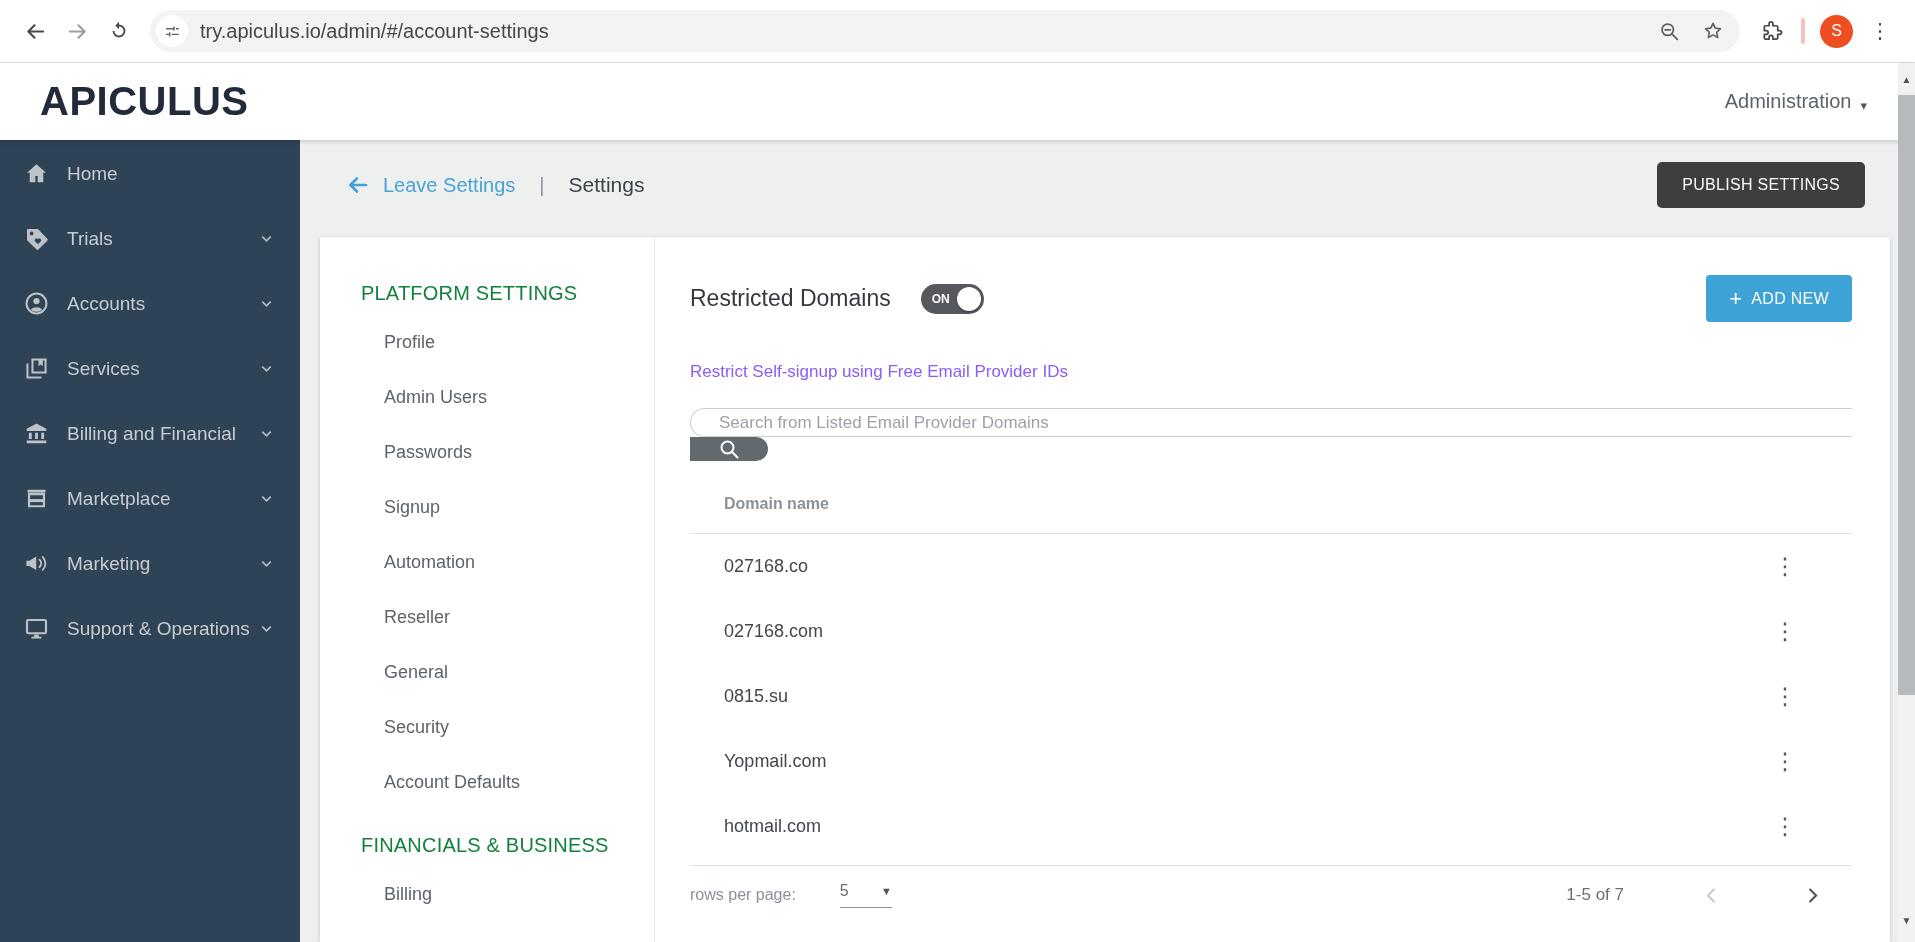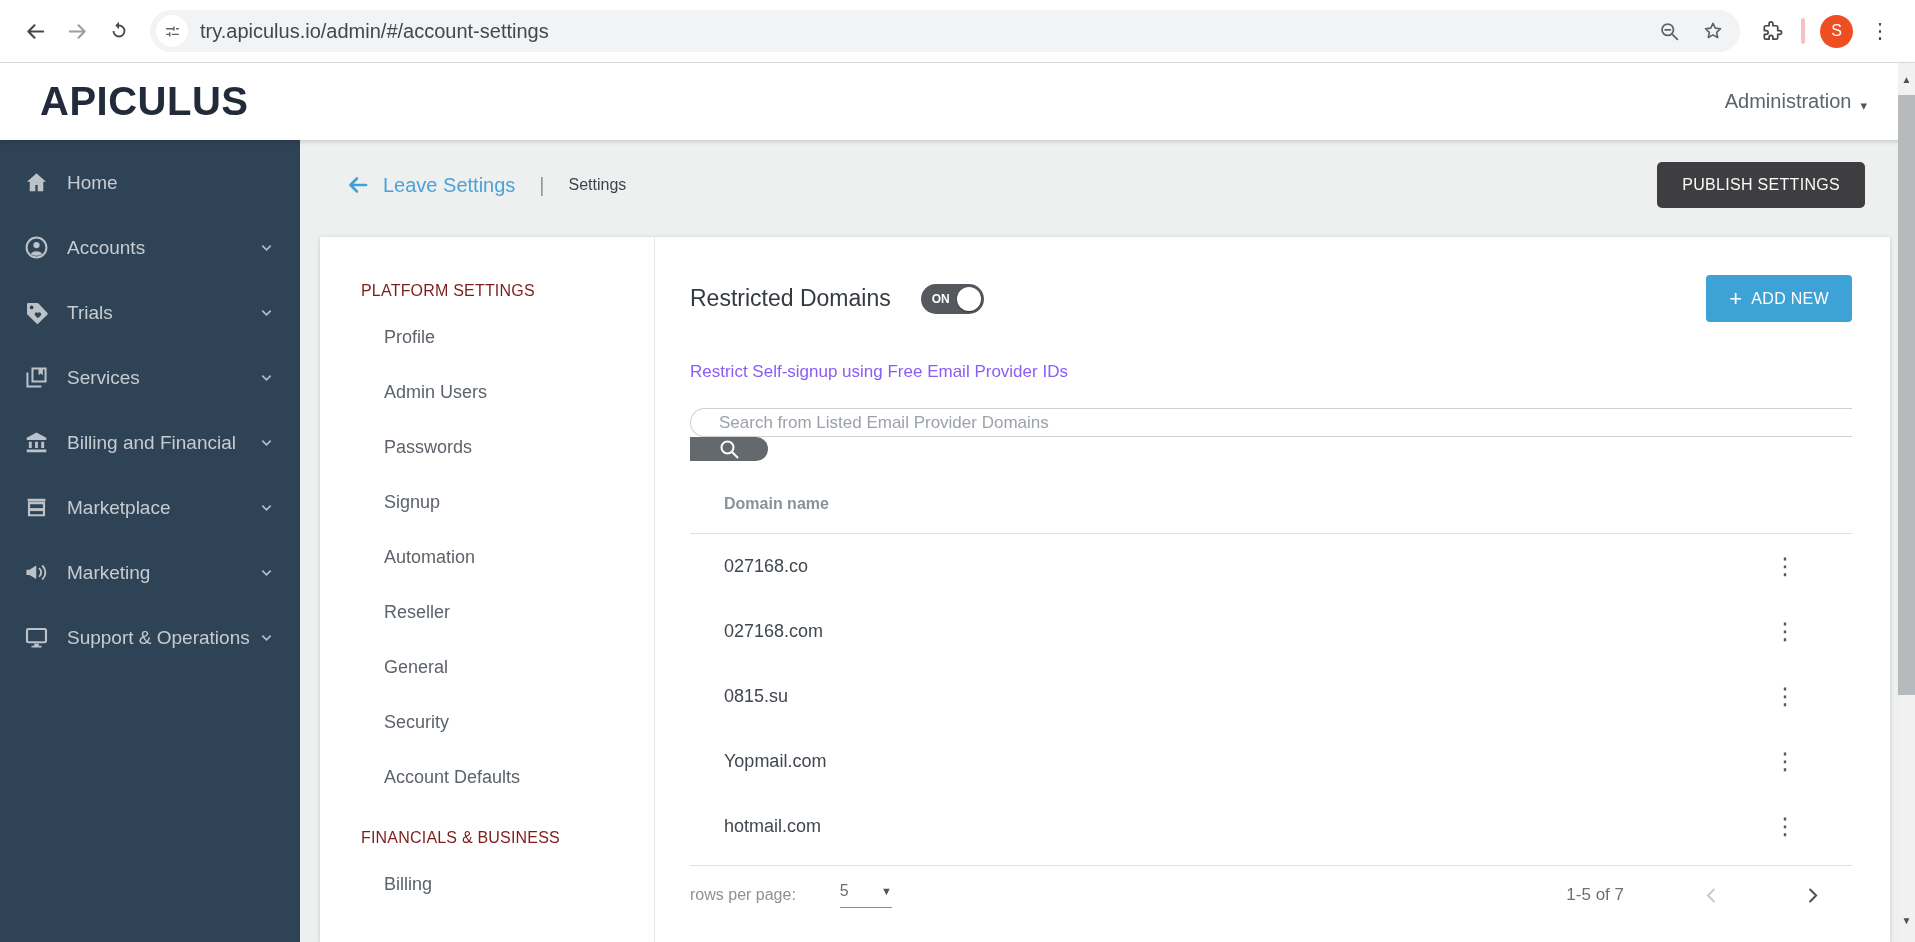--- a/index.html
+++ b/index.html
@@ -30,44 +30,44 @@
   .appbar { height:77px; background:#fff; display:flex; align-items:center;
     padding:0 30px 0 40px; position:relative; z-index:4;
     box-shadow:0 2px 4px rgba(0,0,0,.14); }
   .logo { font-size:40px; font-weight:700; color:#212b3a; letter-spacing:.5px; }
   .admin-menu { margin-left:auto; color:#5a646c; font-size:20px; display:flex;
     align-items:flex-end; cursor:pointer; margin-right:18px; }
   .admin-caret { font-size:13px; color:#555; margin-left:9px; }
 
   
   .shell { display:flex; height:802px; }
-  .sidebar { width:300px; background:#2f4356; padding-top:10px; flex:0 0 auto; }
+  .sidebar { width:300px; background:#2f4356; padding-top:1px; flex:0 0 auto; }
   .side-item { height:65px; display:flex; align-items:center;
     padding:0 26px 0 22px; color:#c7ccd1; font-size:19px; cursor:pointer; }
   .side-ico { width:28px; margin-right:17px; display:flex; align-items:center;
     justify-content:center; color:#bcc2c8; }
   .side-label { white-space:nowrap; }
   .side-chev { margin-left:auto; color:#b6bcc2; display:flex; align-items:center; }
 
   .main { flex:1; background:#eef0f0; display:flex; flex-direction:column; min-width:0; }
   .page-head { display:flex; align-items:center; height:50px; margin:20px 50px 0 45px; }
   .back-ico { display:flex; align-items:center; margin-right:12px; cursor:pointer; }
   .leave-link { color:#4aa2d7; font-size:20px; cursor:pointer; }
   .head-sep { color:#8f979e; font-size:20px; margin:0 24px; }
-  .head-title { color:#3c4349; font-size:16px; }
+  .head-title { color:#3c4349; font-size:21px; }
   .publish-btn { margin-left:auto; height:46px; padding:0 25px; background:#3e3e40;
     color:#fafafa; font-size:16px; letter-spacing:.3px; border:none; border-radius:5px;
     display:flex; align-items:center; cursor:pointer; font-family:inherit; }
 
   
   .card { flex:1; margin:27px 25px 0 20px; background:#fff;
     box-shadow:0 1px 4px rgba(0,0,0,.18); display:flex; min-height:0; }
   .snav { width:335px; flex:0 0 auto; border-right:1px solid #e3e5e7;
     padding:45px 0 0 41px; }
-  .snav-heading { font-size:16px; color:#7f1d1d; letter-spacing:.2px; margin-bottom:10px; }
+  .snav-heading { font-size:20px; color:#15803d; letter-spacing:.2px; margin-bottom:10px; }
   .snav-heading2 { margin-top:24px; }
   .snav-item { font-size:18px; color:#5c636a; line-height:55px; padding-left:23px;
     cursor:pointer; white-space:nowrap; }
 
   .content { flex:1; padding:38px 38px 0 35px; display:flex; flex-direction:column; min-width:0; }
   .title-row { display:flex; align-items:center; }
   .rd-title { font-size:23px; font-weight:400; color:#343a40; }
   .toggle { margin-left:30px; width:63px; height:30px; border-radius:15px;
     background:#55595d; position:relative; display:flex; align-items:center;
     cursor:pointer; flex:0 0 auto; }
@@ -195,41 +195,41 @@
           <span class="side-chev" style="visibility: hidden;">
             <svg viewBox="0 0 16 16" width="15" height="15">
               <path fill="none" stroke="currentColor" stroke-width="1.8" d="m3.5 6 4.5 4.5L12.5 6"></path>
             </svg>
           </span>
         </div>
 
         <div class="side-item">
           <span class="side-ico">
             <svg viewBox="0 0 16 16" width="23" height="23" fill="currentColor">
+              <path d="M8.8 1.4H2.3a.9.9 0 0 0-.9.9v6.5c0 .2.1.5.3.6l6.3 6.3c.4.4.9.4 1.3 0l6.2-6.2c.4-.4.4-.9 0-1.3L9.4 1.7a.9.9 0 0 0-.6-.3zM4.6 5.8a1.3 1.3 0 1 1 0-2.6 1.3 1.3 0 0 1 0 2.6z"></path>
+              <path fill="#2f4356" d="M9 12 7.1 10.1a1.25 1.25 0 0 1 1.77-1.77L9 8.5l.13-.17a1.25 1.25 0 0 1 1.77 1.77z"></path>
+            </svg>
+          </span>
+          <span class="side-label">Trials</span>
+          <span class="side-chev">
+            <svg viewBox="0 0 16 16" width="15" height="15">
+              <path fill="none" stroke="currentColor" stroke-width="1.8" d="m3.5 6 4.5 4.5L12.5 6"></path>
+            </svg>
+          </span>
+        </div>
+
+        <div class="side-item">
+          <span class="side-ico">
+            <svg viewBox="0 0 16 16" width="23" height="23" fill="currentColor">
               <circle cx="8" cy="8" r="6.9" fill="none" stroke="currentColor" stroke-width="1.4"></circle>
               <circle cx="8" cy="6.3" r="2.2"></circle>
               <path d="M3.9 12.3a5.9 5.9 0 0 1 8.2 0 6.9 6.9 0 0 1-8.2 0z"></path>
             </svg>
           </span>
           <span class="side-label">Accounts</span>
-          <span class="side-chev">
-            <svg viewBox="0 0 16 16" width="15" height="15">
-              <path fill="none" stroke="currentColor" stroke-width="1.8" d="m3.5 6 4.5 4.5L12.5 6"></path>
-            </svg>
-          </span>
-        </div>
-
-        <div class="side-item">
-          <span class="side-ico">
-            <svg viewBox="0 0 16 16" width="23" height="23" fill="currentColor">
-              <path d="M8.8 1.4H2.3a.9.9 0 0 0-.9.9v6.5c0 .2.1.5.3.6l6.3 6.3c.4.4.9.4 1.3 0l6.2-6.2c.4-.4.4-.9 0-1.3L9.4 1.7a.9.9 0 0 0-.6-.3zM4.6 5.8a1.3 1.3 0 1 1 0-2.6 1.3 1.3 0 0 1 0 2.6z"></path>
-              <path fill="#2f4356" d="M9 12 7.1 10.1a1.25 1.25 0 0 1 1.77-1.77L9 8.5l.13-.17a1.25 1.25 0 0 1 1.77 1.77z"></path>
-            </svg>
-          </span>
-          <span class="side-label">Trials</span>
           <span class="side-chev">
             <svg viewBox="0 0 16 16" width="15" height="15">
               <path fill="none" stroke="currentColor" stroke-width="1.8" d="m3.5 6 4.5 4.5L12.5 6"></path>
             </svg>
           </span>
         </div>
 
         <div class="side-item">
           <span class="side-ico">
             <svg viewBox="0 0 16 16" width="23" height="23" fill="currentColor">

